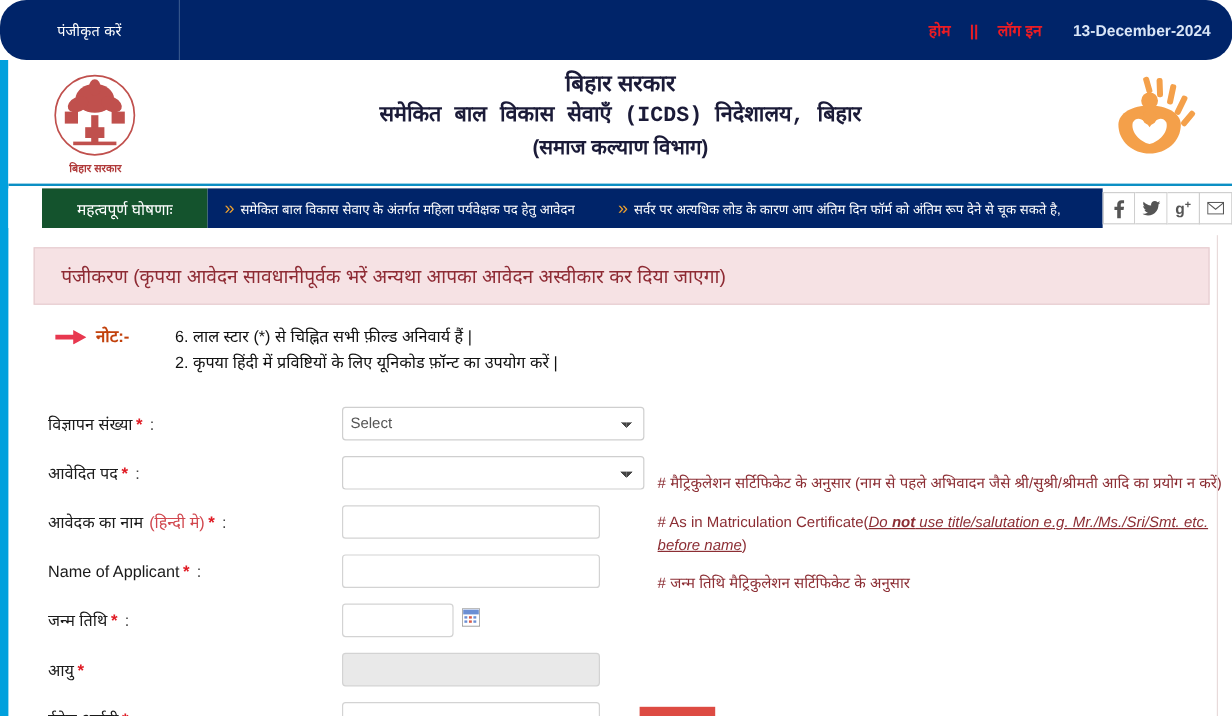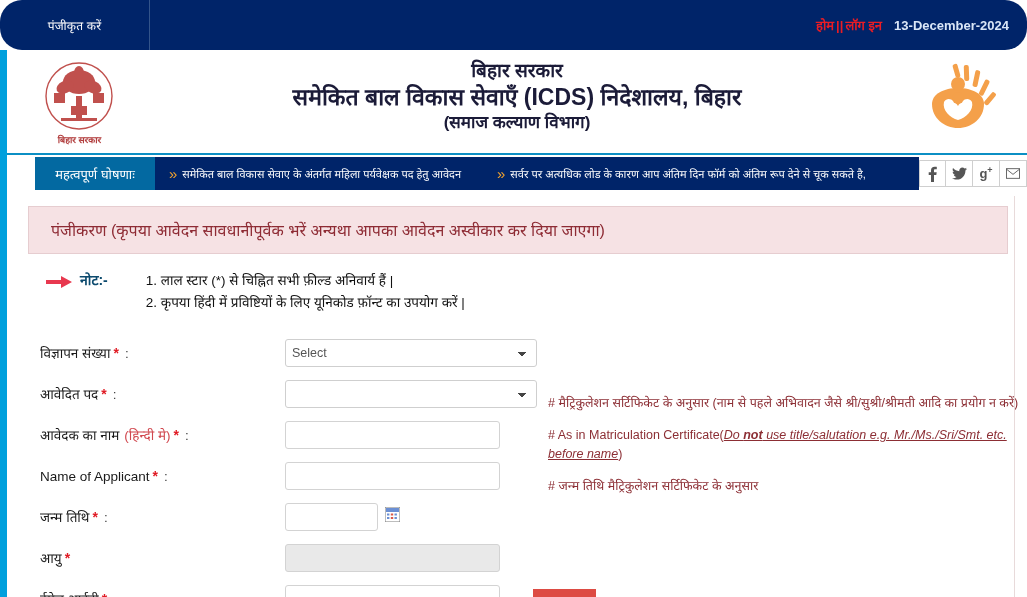--- a/index.html
+++ b/index.html
@@ -32,21 +32,21 @@
   .register-link {
     color: #ffffff;
     font-size: 12px;
     text-decoration: none;
     letter-spacing: .2px;
     cursor: pointer;
   }
   .topbar-right {
     margin-left: auto;
     display: flex; align-items: baseline;
-    gap: 2px;
+    gap: 16px;
     padding-right: 18px;
   }
   .nav-link {
     color: #ea1c24;
     font-size: 13px;
     font-weight: bold;
     text-decoration: none;
     cursor: pointer;
   }
   .nav-sep { color: #ea1c24; font-size: 13px; font-weight: bold; }
@@ -79,37 +79,37 @@
     position: absolute; left: 0; bottom: 0;
     width: 85px; text-align: center;
     font-size: 9px; color: #b03a3a; font-weight: bold;
   }
   .title-block {
     position: absolute; left: 160px; top: 8px;
     width: 700px; text-align: center;
     color: #1b1b38;
   }
   .title-line1 { font-size: 19px; font-weight: bold; line-height: 26px; }
-  .title-line2 { font-size: 23px; font-weight: bold; line-height: 26px; }
+  .title-line2 { font-size: 18px; font-weight: bold; line-height: 26px; font-family: Liberation Mono, monospace; }
   .title-line3 { font-size: 17px; font-weight: bold; line-height: 26px; }
   .icds-logo {
     position: absolute; right: 25px; top: 12px;
     width: 84px; height: 76px;
   }
 
   
   .announce-row {
     position: absolute; left: 7px; top: 157px;
     width: 1020px; height: 33px;
     display: flex; align-items: stretch;
   }
   .announce-spacer { width: 28px; background: #ffffff; }
   .announce-label {
-    width: 120px;
-    background: #0369a1;
+    width: 138px;
+    background: #14532d;
     color: #ffffff;
     font-size: 13px;
     display: flex; align-items: center; justify-content: center;
     white-space: nowrap;
   }
   .announce-marquee {
     flex: 1;
     background: #002469;
     display: flex; align-items: center;
     overflow: hidden;
@@ -154,21 +154,21 @@
     padding-left: 22px;
     color: #8e2b34;
     font-size: 16px;
   }
   .note-wrap {
     display: flex; align-items: flex-start;
     margin: 16px 0 0 18px;
   }
   .arrow-icon { margin-top: 4px; margin-right: 8px; }
   .note-label {
-    color: #0c4a6e; font-size: 14px; font-weight: bold;
+    color: #c2410c; font-size: 14px; font-weight: bold;
     margin-right: 38px; white-space: nowrap;
   }
   .note-lines { color: #111111; font-size: 13.5px; line-height: 22px; }
 
   
   .form-area {
     position: relative;
     margin-top: 18px;
     padding-left: 12px;
     display: flex;
@@ -344,21 +344,21 @@
     <div class="reg-banner">पंजीकरण (कृपया आवेदन सावधानीपूर्वक भरें अन्यथा आपका आवेदन अस्वीकार कर दिया जाएगा)</div>
 
     <div class="note-wrap">
       <span class="arrow-icon">
         <svg width="26" height="12" viewBox="0 0 26 12">
           <path d="M0 4 H15 V0 L26 6 L15 12 V8 H0 Z" fill="#e8384f"></path>
         </svg>
       </span>
       <span class="note-label">नोट:-</span>
       <span class="note-lines">
-        <div>1. लाल स्टार (*) से चिह्नित सभी फ़ील्ड अनिवार्य हैं |</div>
+        <div>6. लाल स्टार (*) से चिह्नित सभी फ़ील्ड अनिवार्य हैं |</div>
         <div>2. कृपया हिंदी में प्रविष्टियों के लिए यूनिकोड फ़ॉन्ट का उपयोग करें |</div>
       </span>
     </div>
 
     <div class="form-area">
       <div class="form-left">
 
         <div class="frow">
           <div class="flabel">
             <span>विज्ञापन संख्या</span>

